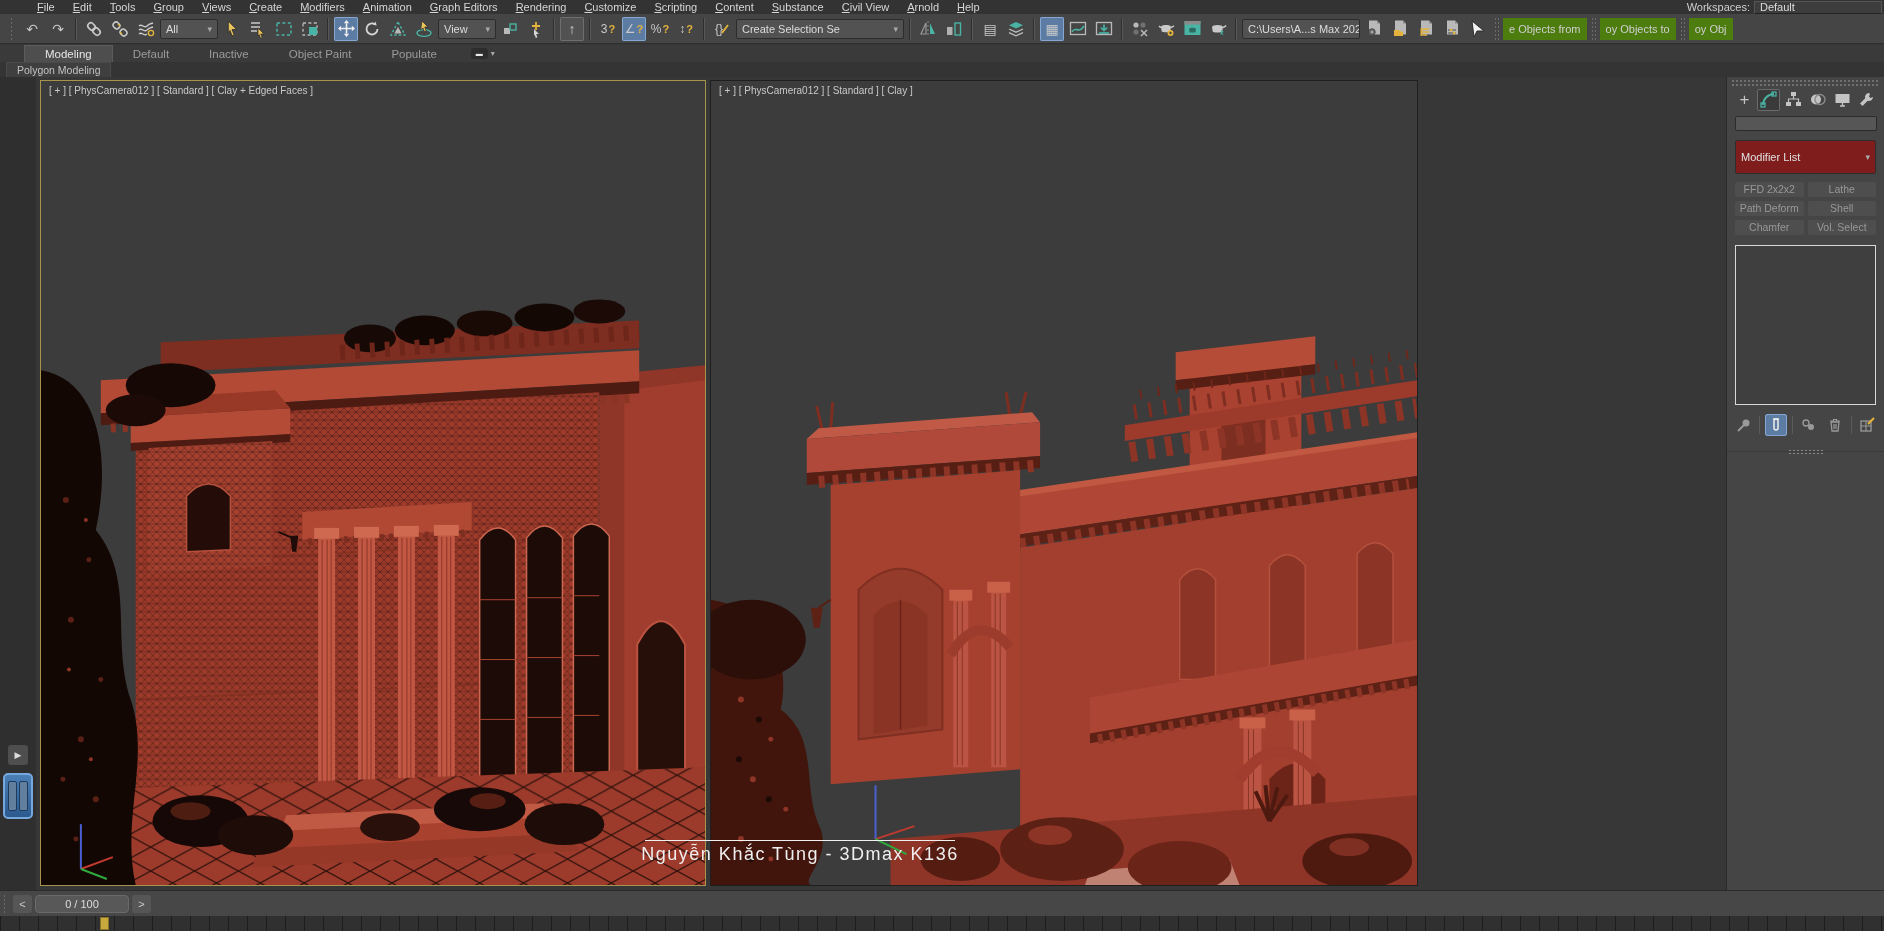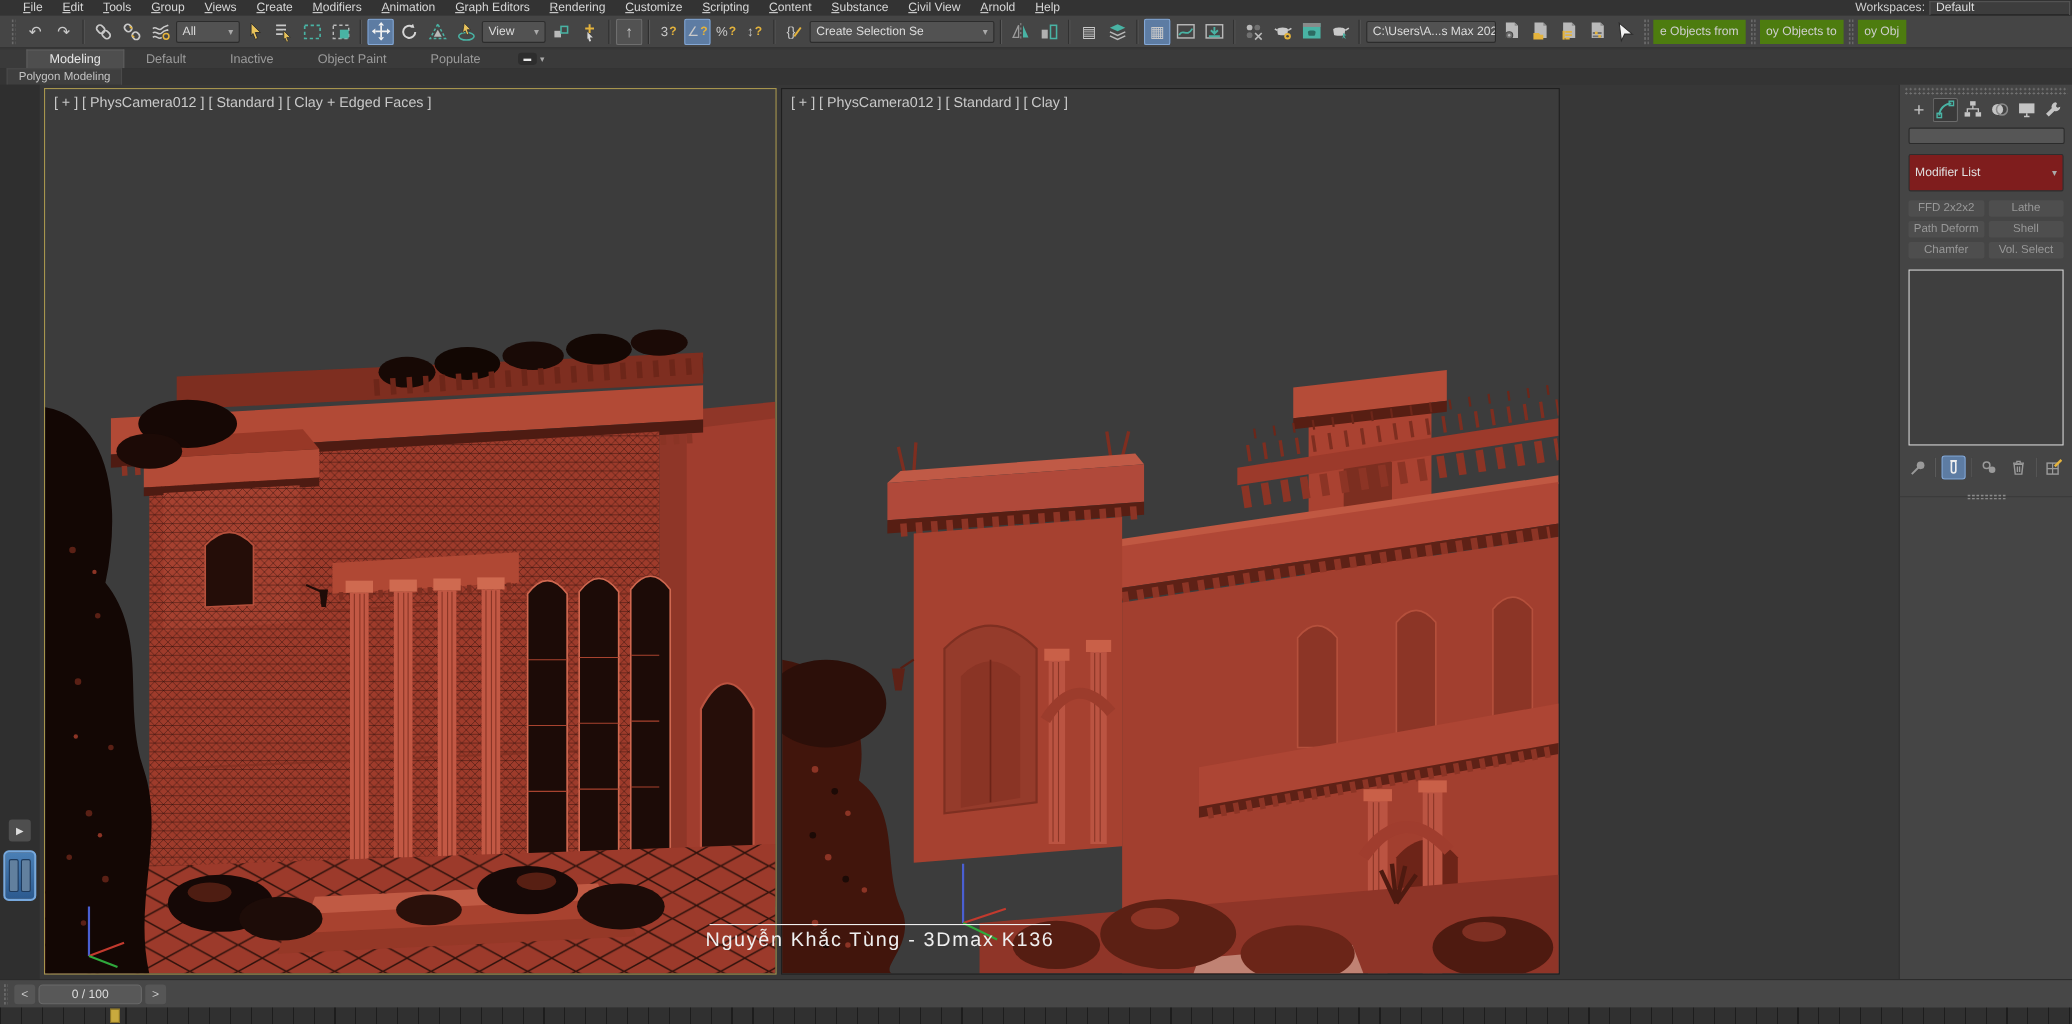--- a/index.html
+++ b/index.html
@@ -1,21 +1,21 @@
 <!DOCTYPE html>
 <html><head>
 <meta charset="utf-8">
 <style>
   * { margin:0; padding:0; box-sizing:border-box; }
   html,body { width:1884px; height:931px; overflow:hidden; background:#373737;
     font-family:"Liberation Sans", sans-serif; }
 
   
   #menubar { position:absolute; left:0; top:0; width:1884px; height:14px;
-    background:#333333; display:flex; align-items:center; padding-left:12px; z-index:20; }
+    background:#333333; display:flex; align-items:center; padding-left:28px; z-index:20; }
   .menu-item { display:inline-block; color:#d6d6d6; font-size:11px; line-height:14px;
     padding:0 9px; cursor:default; white-space:nowrap; }
   .menu-item::first-letter { text-decoration:underline; }
   #workspaces { position:absolute; right:2px; top:0; height:14px; display:flex; align-items:center; gap:4px; }
   #workspaces .lbl { color:#cfcfcf; font-size:11px; }
   #workspaces .box { width:128px; height:13px; background:#3d3d3d; border:1px solid #555;
     border-bottom-color:#222; color:#ddd; font-size:11px; padding:0 5px; line-height:11px; }
 
   
   #toolbar { position:absolute; left:0; top:14px; width:1884px; height:30px;
@@ -58,21 +58,21 @@
   #expand-btn { position:absolute; left:8px; top:745px; width:20px; height:20px; background:#4e4e4e;
     border-radius:3px; color:#ddd; font-size:9px; display:flex; align-items:center; justify-content:center; }
   #layout-tab { position:absolute; left:3px; top:773px; width:30px; height:46px; border-radius:5px;
     background:linear-gradient(#4a7fb5,#2c5a8f); border:2px solid #76a8dd; display:flex;
     align-items:center; justify-content:center; gap:2px; padding:3px; }
   #layout-tab .pane { width:10px; height:30px; background:#62809e; border:1px solid #1e3a5c; border-radius:2px; }
 
   .viewport { position:absolute; top:80px; height:806px; background:#3c3c3c; overflow:hidden; }
   #vp-left  { left:40px;  width:666px; border:1px solid #a6944d; }
   #vp-right { left:710px; width:708px; border:1px solid #1f1f1f; }
-  .vp-label { position:absolute; left:8px; top:4px; color:#c9c9c9; font-size:13px; z-index:4; }
+  .vp-label { position:absolute; left:8px; top:4px; color:#c9c9c9; font-size:10px; z-index:4; }
   #stats { position:absolute; left:12px; top:26px; z-index:4; display:grid;
     grid-template-columns:46px auto; column-gap:9px; row-gap:1px;
     color:#e4e4e4; font-size:11.5px; font-weight:bold; }
   #stats .r { text-align:right; }
   #stats .gap { height:12px; grid-column:1 / 3; }
   .bldg { position:absolute; left:0; top:0; width:100%; height:100%; }
 
   #watermark { position:absolute; left:560px; top:836px; width:480px; z-index:6; text-align:center;
     color:#f4f4f4; }
   #wm-title { font-size:17px; font-weight:bold; letter-spacing:10px; word-spacing:18px; }

